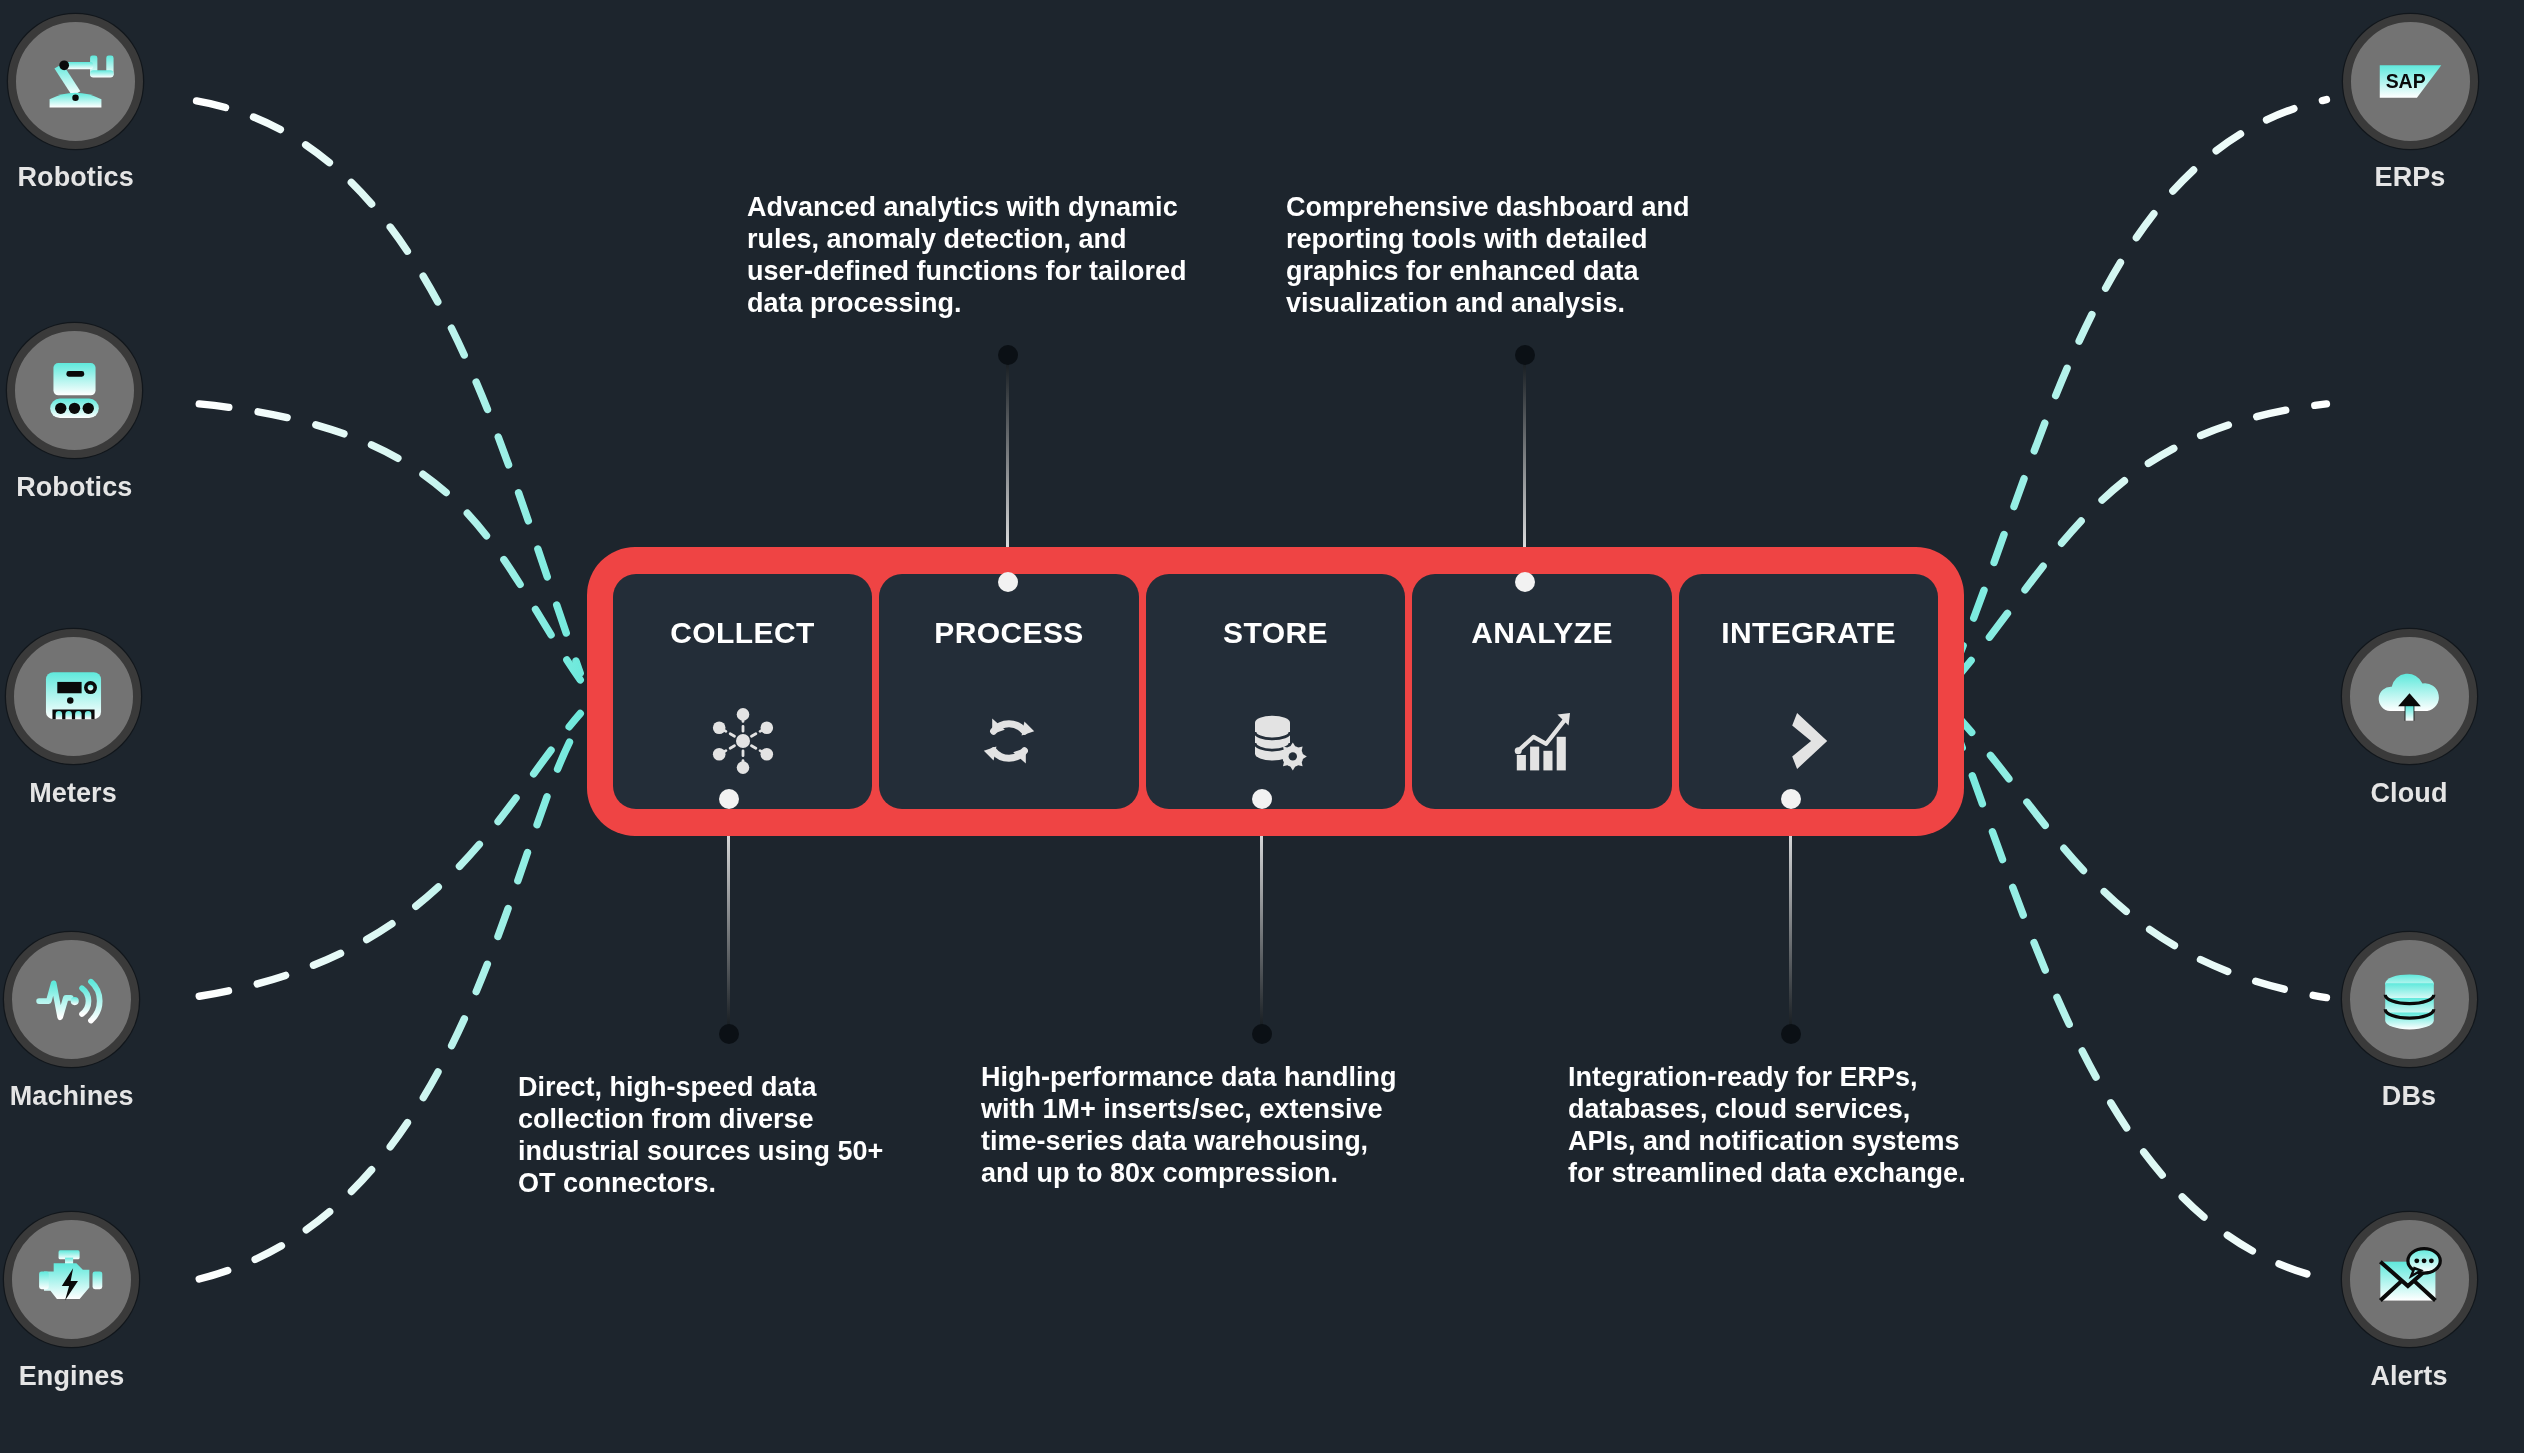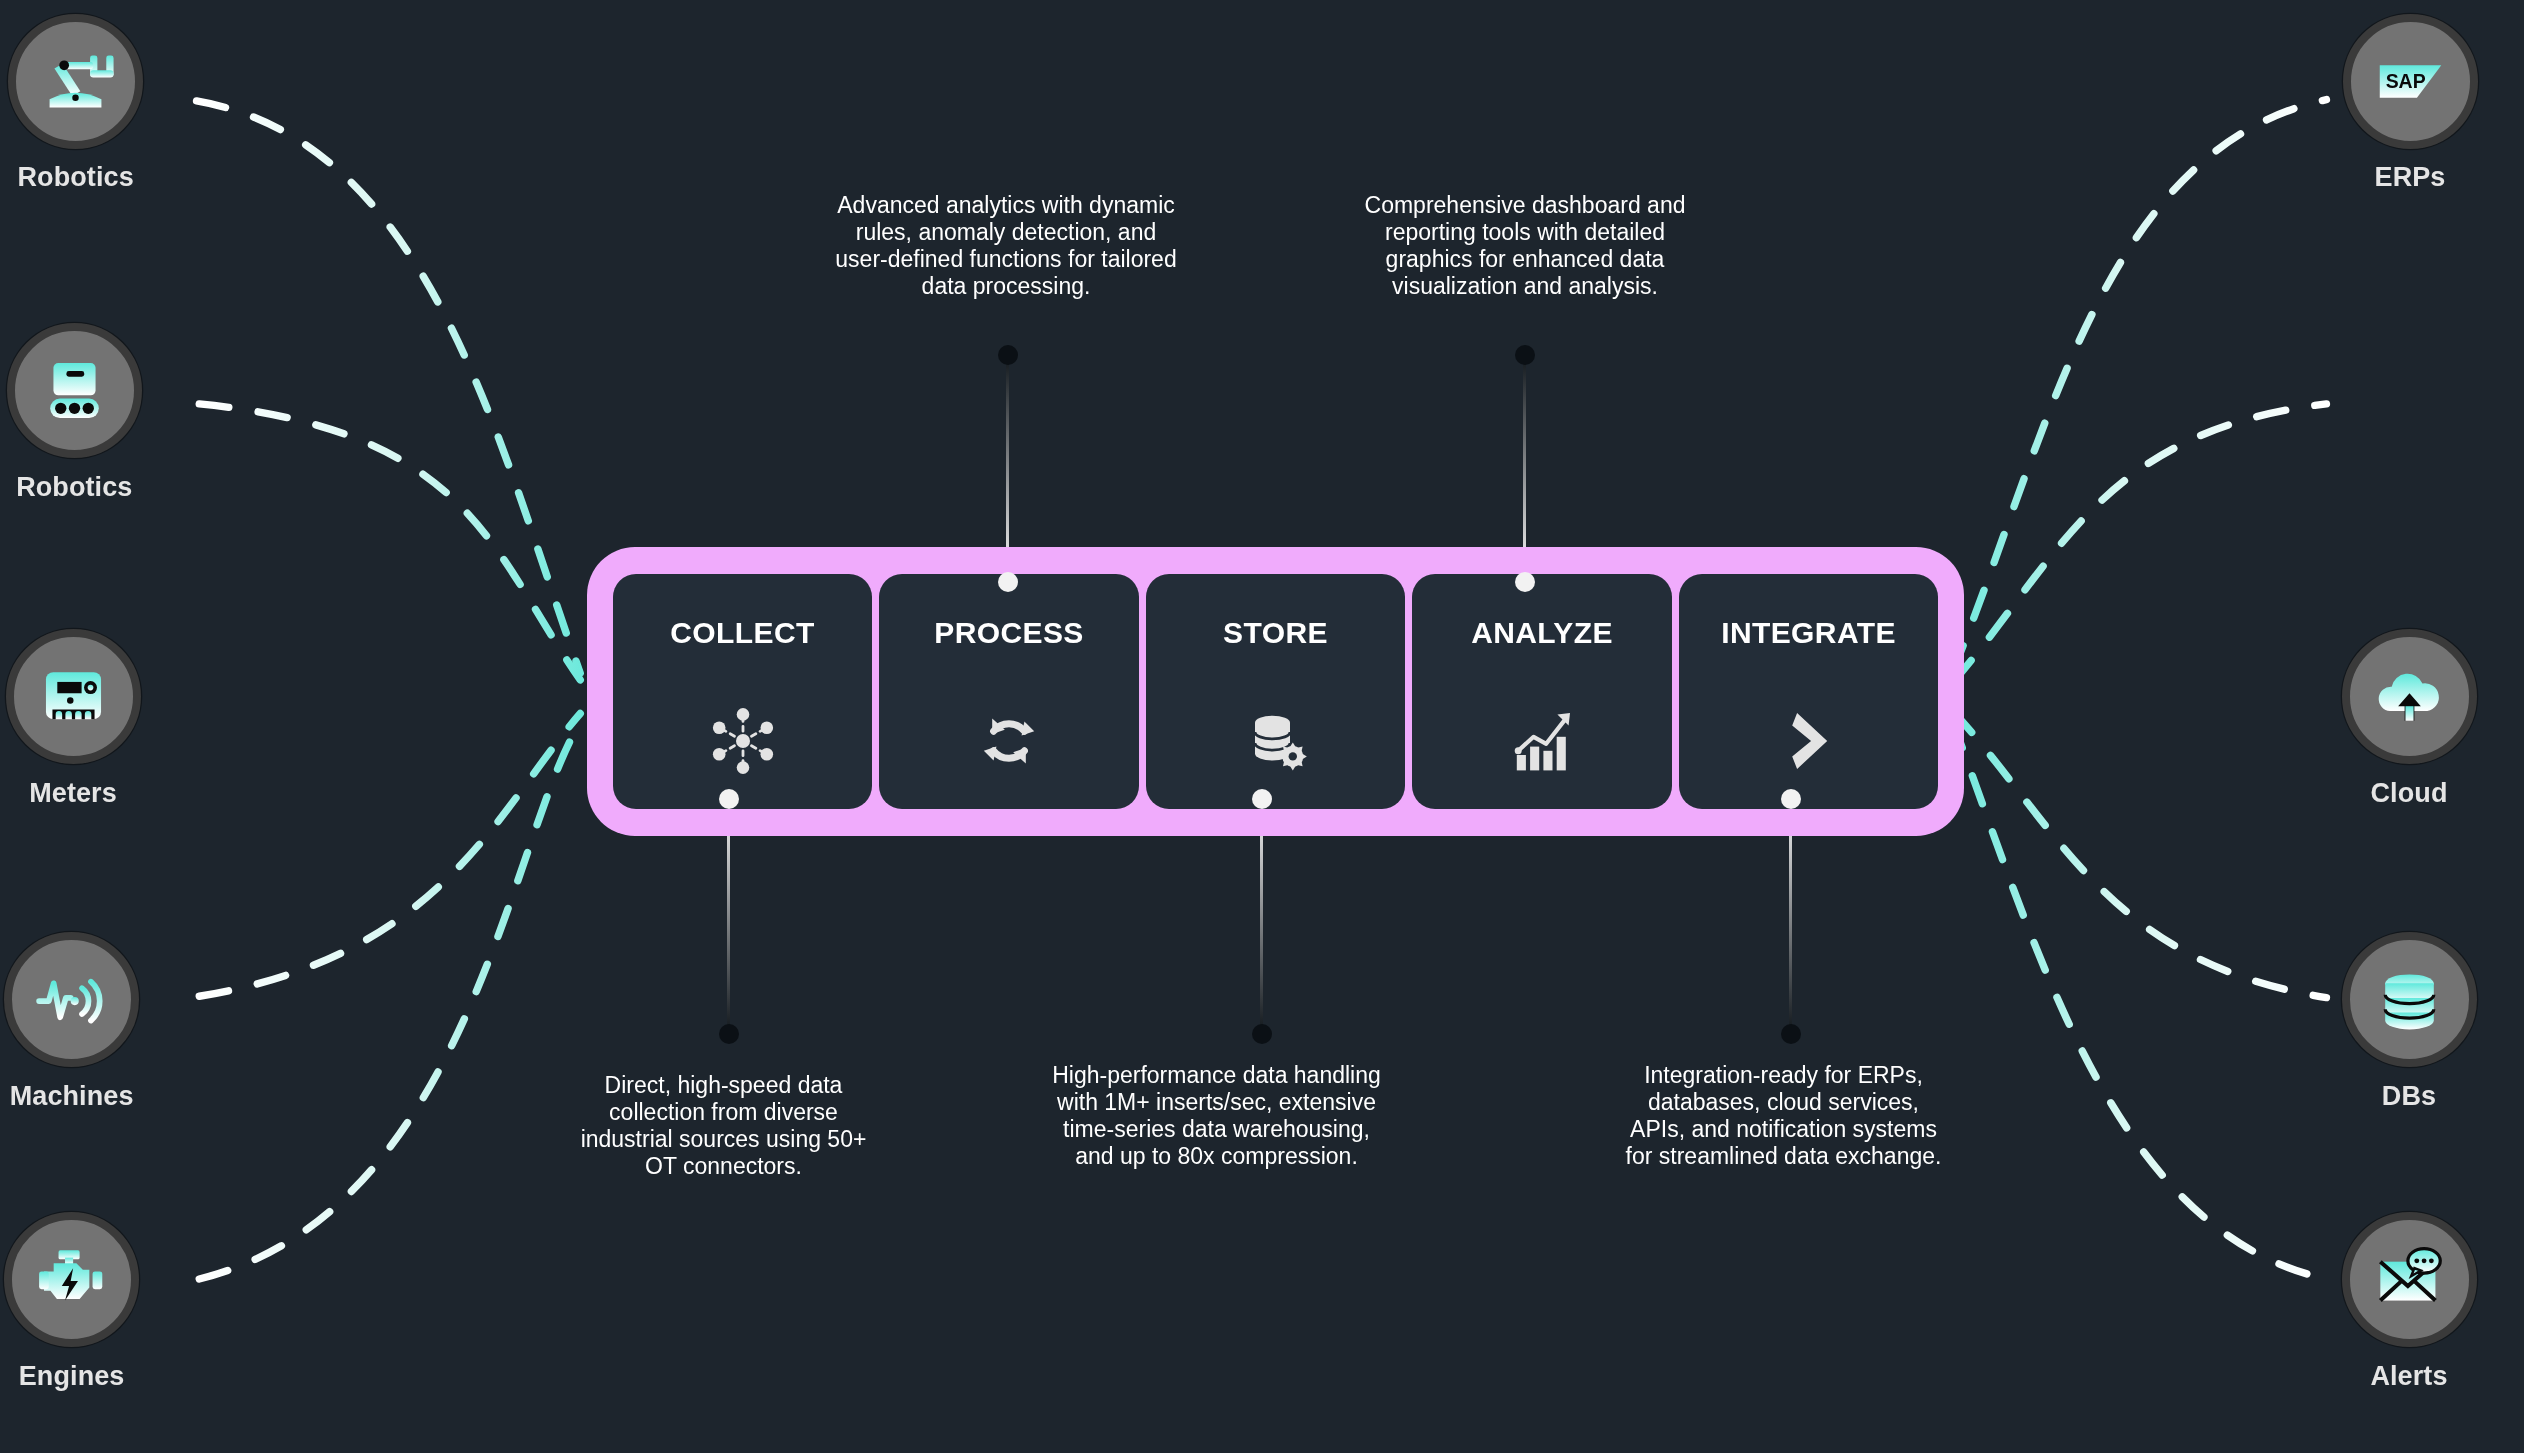--- a/index.html
+++ b/index.html
@@ -32,21 +32,21 @@
     margin-top:13.5px;
     font-size:27px; font-weight:700; letter-spacing:0.1px;
     text-align:center; line-height:1.12; color:#e5e5e5;
     white-space:pre-line;
   }
 
   
   #pipeline{
     position:absolute; z-index:4;
     left:587px; top:547px; width:1377px; height:289px;
-    background:#f0abfc;
+    background:#ef4444;
     border-radius:48px;
   }
   #stageRow{
     position:absolute; left:25.6px; top:27px; right:25.6px; bottom:27px;
     display:flex; gap:6.7px; justify-content:space-between;
   }
   .stage{
     flex:1 1 0; border-radius:23px;
     background:#232d38;
     position:relative;
@@ -58,22 +58,22 @@
     color:#ffffff; white-space:nowrap;
   }
   .stage .sicon{
     position:absolute; left:50%; top:132px; transform:translateX(-50%);
     width:70px; height:70px;
   }
 
   
   .callout{
     position:absolute; z-index:5;
-    font-size:23px; font-weight:400; line-height:1.18;
-    text-align:center; color:#ffffff; white-space:pre-line;
+    font-size:27px; font-weight:700; line-height:1.18;
+    text-align:left; color:#ffffff; white-space:pre-line;
   }
 
   
   .stem{ position:absolute; z-index:2; width:3.4px; }
   .stem.up{ background:linear-gradient(to bottom,#0e1419,#ffffff); }
   .stem.down{ background:linear-gradient(to bottom,#ffffff,#0e1419); }
   .dot{ position:absolute; z-index:6; width:20px; height:20px; border-radius:50%; background:#f2f2f2; }
   .dot.dark{ background:#0b1015; }
 </style>
 </head>

